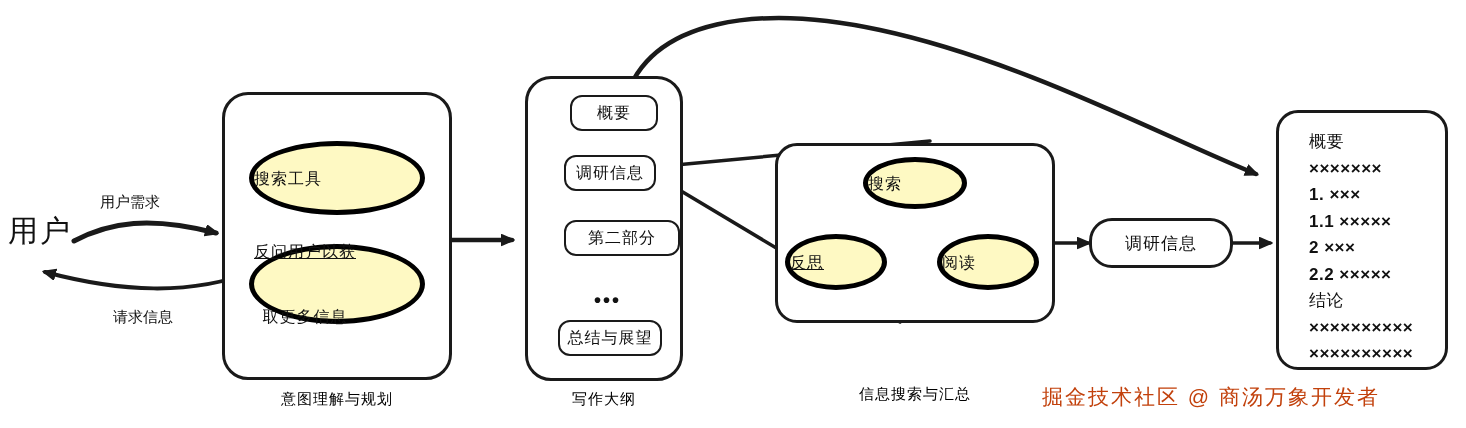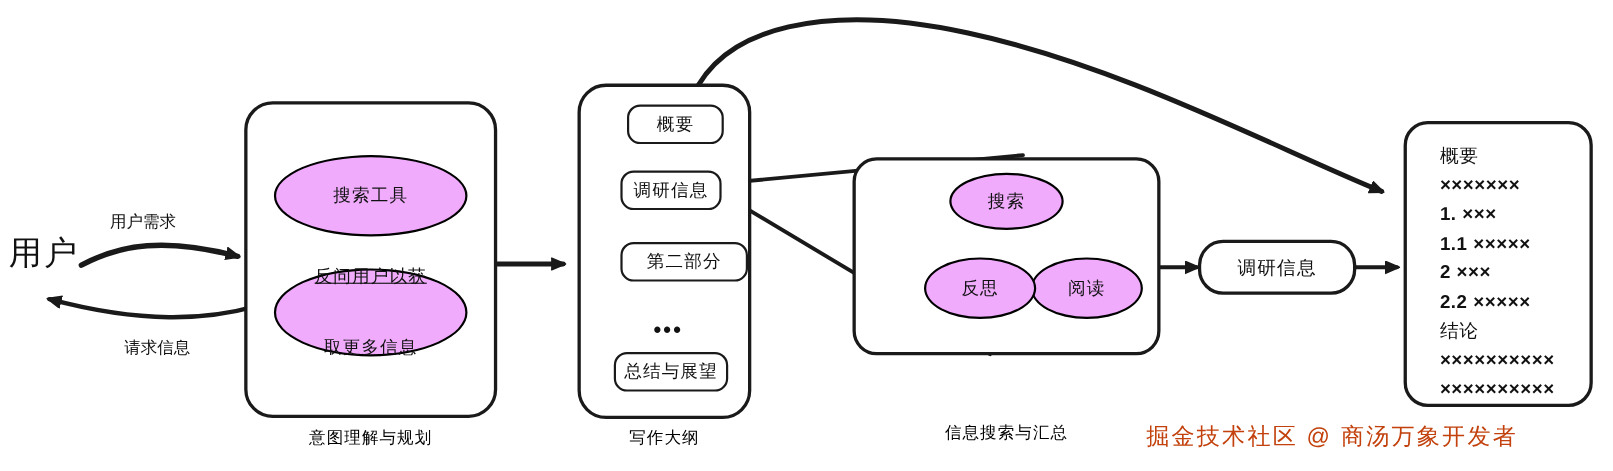--- a/index.html
+++ b/index.html
@@ -53,27 +53,26 @@
     position: absolute;
     font-size: 15px;
     line-height: 18px;
     text-align: center;
     color: #000000;
     letter-spacing: 1px;
   }
   
   .ellipse {
     position: absolute;
-    border: 2px solid #000000;
+    border: 5px solid #000000;
     border-radius: 50%;
-    background: #f0abfc;
+    background: #fef9c3;
     box-sizing: border-box;
     display: flex;
     align-items: center;
-    justify-content: center;
     text-align: center;
     font-size: 16px;
     line-height: 21px;
     letter-spacing: 1px;
   }
   .ellipse.small {
     font-size: 16px;
   }
   
   .chip {
@@ -212,21 +211,21 @@
   <div class="outer-box" style="left:775px; top:143px; width:280px; height:180px; border-radius:22px;"></div>
 
   <div class="ellipse small" style="left:863px; top:157px; width:104px; height:52px;">
     <span>搜索</span>
   </div>
 
   <div class="ellipse small" style="left:937px; top:234px; width:102px; height:56px;">
     <span>阅读</span>
   </div>
 
-  <div class="ellipse small" style="left:840px; top:234px; width:102px; height:56px;">
+  <div class="ellipse small" style="left:785px; top:234px; width:102px; height:56px;text-decoration:underline;">
     <span>反思</span>
   </div>
 
   <div class="caption" style="left:775px; top:385px; width:280px;">信息搜索与汇总</div>
 
   <div class="chip" style="left:1089px; top:218px; width:144px; height:50px; border-radius:23px; border-width:3px; font-size:17px;">
     <span>调研信息</span>
   </div>
 
   <div class="doc-panel" style="left:1276px; top:110px; width:172px; height:260px;">

